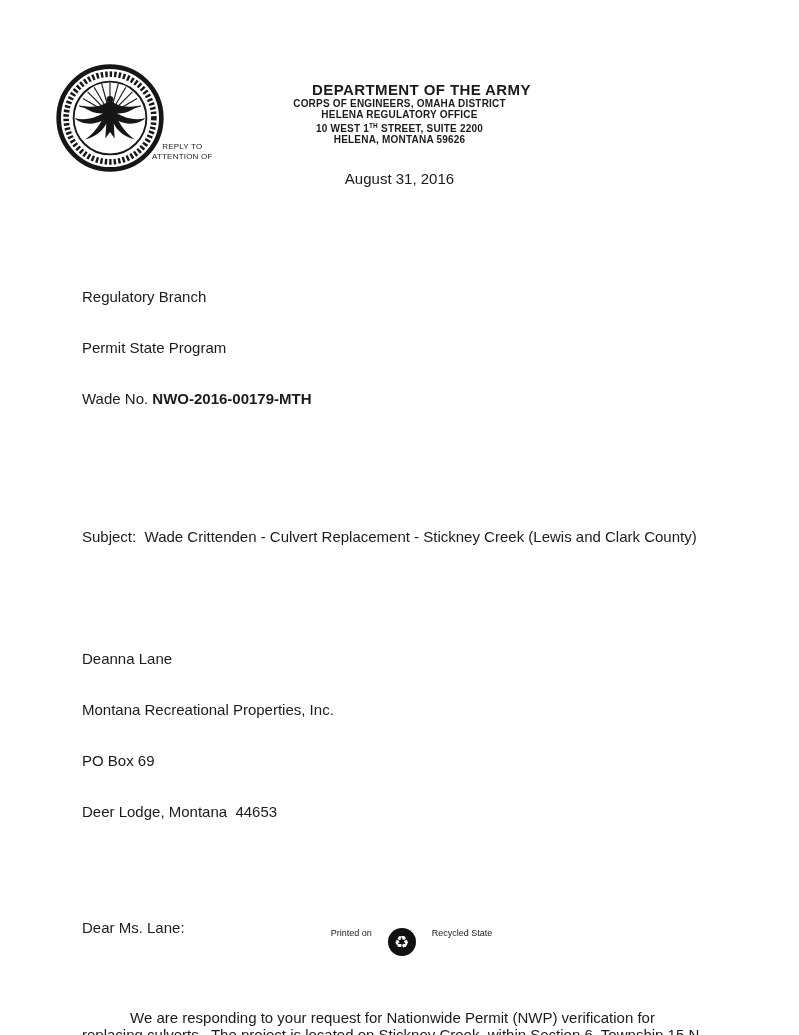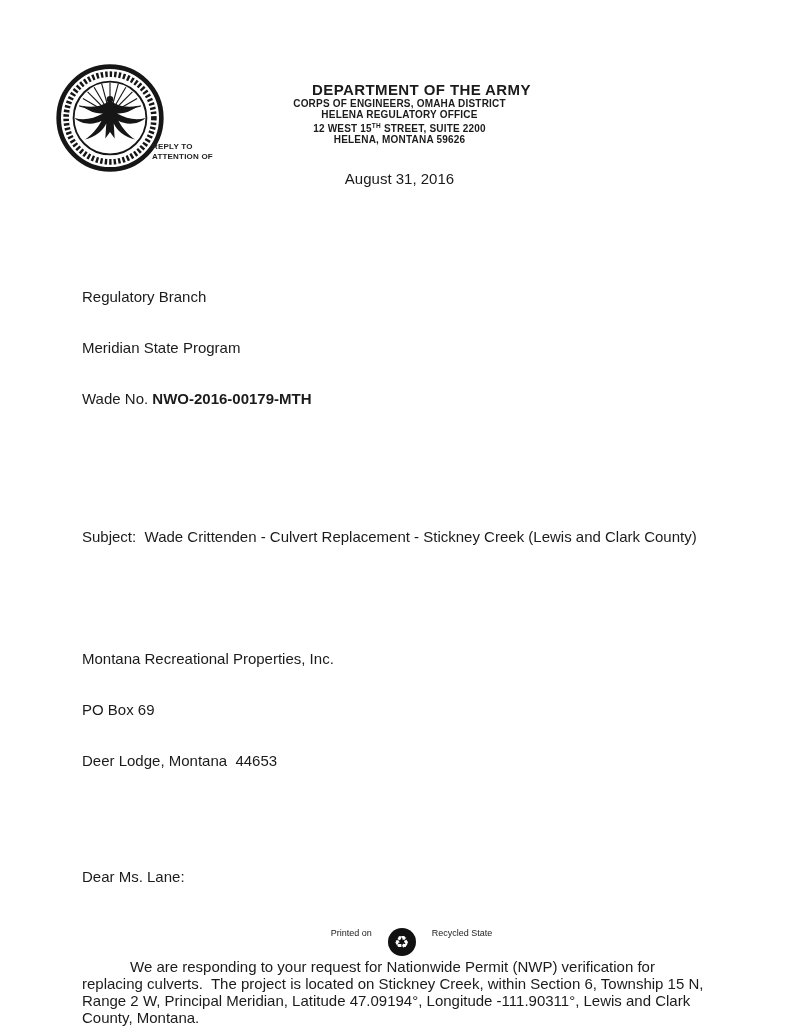--- a/index.html
+++ b/index.html
@@ -9,21 +9,21 @@
     margin:0 auto;
     background:#ffffff;
     font-family:"Liberation Sans","DejaVu Sans",sans-serif;
     color:#1b1b1b;
     overflow:hidden;
   }
   
   .seal { position:absolute; left:54px; top:62px; width:112px; height:112px; }
   .reply-to {
     position:absolute; left:152px; top:142px;
-    font-size:8px; font-weight:bold; line-height:10px; letter-spacing:0.2px; color:#222;
+    font-size:8px; font-weight:normal; line-height:10px; letter-spacing:0.2px; color:#222;text-align:center;
   }
   .letterhead { position:absolute; left:0; top:81px; width:100%; text-align:center; }
   .lh-title { font-size:15px; font-weight:bold; letter-spacing:0.4px; line-height:17px;padding-left:44px; }
   .lh-sub  { font-size:10px; font-weight:bold; line-height:11px; letter-spacing:0.2px; }
   .lh-sub sup { font-size:6.5px; vertical-align:super; }
   .lh-street { white-space:pre-wrap; }
   .date { position:absolute; left:0; top:170px; width:100%; text-align:center; font-size:15px; }
   
   .body {
     position:absolute; left:82px; top:203px; width:636px;
@@ -78,37 +78,38 @@
 
   <div class="reply-to">
     <div>REPLY TO</div>
     <div>ATTENTION OF</div>
   </div>
 
   <div class="letterhead">
     <div class="lh-title">DEPARTMENT OF THE ARMY</div>
     <div class="lh-sub">CORPS OF ENGINEERS, OMAHA DISTRICT</div>
     <div class="lh-sub">HELENA REGULATORY OFFICE</div>
-    <div class="lh-sub lh-street"><span>12 WEST 15</span><sup>TH</sup><span> STREET, SUITE 2200</span></div>
+    <div class="lh-sub lh-street"><span>10 WEST 1</span><sup>TH</sup><span> STREET, SUITE 2200</span></div>
     <div class="lh-sub">HELENA, MONTANA  59626</div>
   </div>
 
   <div class="date">August 31, 2016</div>
 
   <div class="body">
 
     <div class="ref">
       <div>Regulatory Branch</div>
-      <div>Meridian State Program</div>
+      <div>Permit State Program</div>
       <div><span>Wade No. </span><span class="b">NWO-2016-00179-MTH</span></div>
     </div>
 
     <div class="subject">Subject:  Wade Crittenden - Culvert Replacement - Stickney Creek (Lewis and Clark County)</div>
 
     <div class="recipient">
+      <div>Deanna Lane</div>
       <div>Montana Recreational Properties, Inc.</div>
       <div>PO Box 69</div>
       <div>Deer Lodge, Montana  44653</div>
     </div>
 
     <div class="salutation">Dear Ms. Lane:</div>
 
     <p class="para p1">We are responding to your request for Nationwide Permit (NWP) verification for replacing culverts.  The project is located on Stickney Creek, within Section 6, Township 15 N, Range 2 W, Principal Meridian, Latitude 47.09194°, Longitude -111.90311°, Lewis and Clark County, Montana.</p>
 
     

